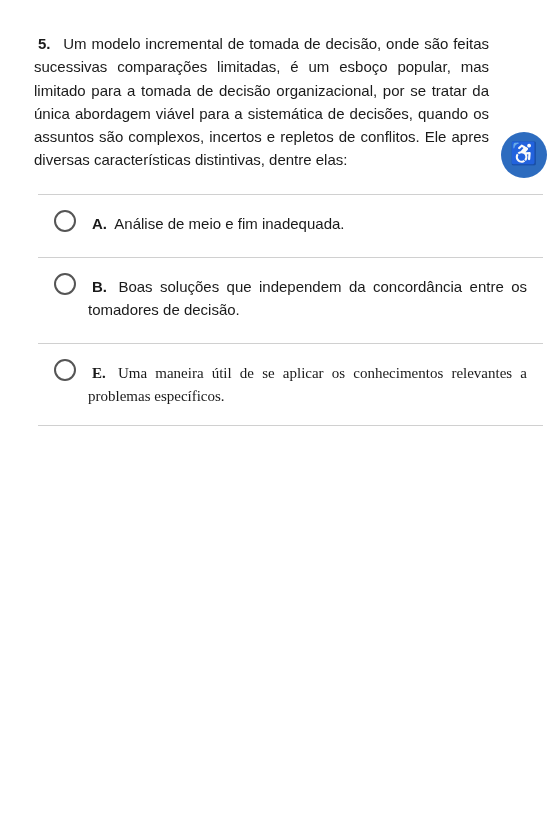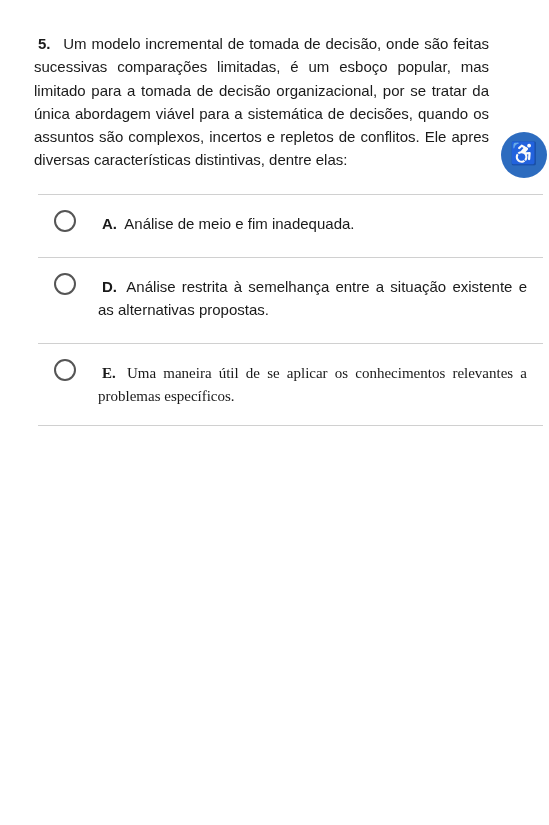--- a/index.html
+++ b/index.html
@@ -52,21 +52,21 @@
 
     .options-list {
       width: 100%;
     }
 
     .option-item {
       display: flex;
       align-items: flex-start;
       padding: 14px 12px 14px 12px;
       border-top: 1px solid #d0d0d0;
-      gap: 14px;
+      gap: 4px;
     }
 
     .option-item:last-child {
       border-bottom: 1px solid #d0d0d0;
       font-family: Liberation Serif, serif;
     }
 
     .radio-circle {
       width: 22px;
       height: 22px;
@@ -99,20 +99,20 @@
     </div>
   </div>
 
   <div class="options-list">
   <div class="option-item">
         <div class="radio-circle"></div>
         <div class="option-text"><span class="option-label">A.</span> Análise de meio e fim inadequada.</div>
       </div>
       <div class="option-item">
         <div class="radio-circle"></div>
-        <div class="option-text"><span class="option-label">D.</span> Análise restrita à semelhança entre a situação existente e as alternativas propostas.</div>
+        <div class="option-text"><span class="option-label">B.</span> Boas soluções que independem da concordância entre os tomadores de decisão.</div>
       </div>
       <div class="option-item">
         <div class="radio-circle"></div>
         <div class="option-text"><span class="option-label">E.</span> Uma maneira útil de se aplicar os conhecimentos relevantes a problemas específicos.</div>
       </div>
     </div>
 </div>
 
 </body></html>

